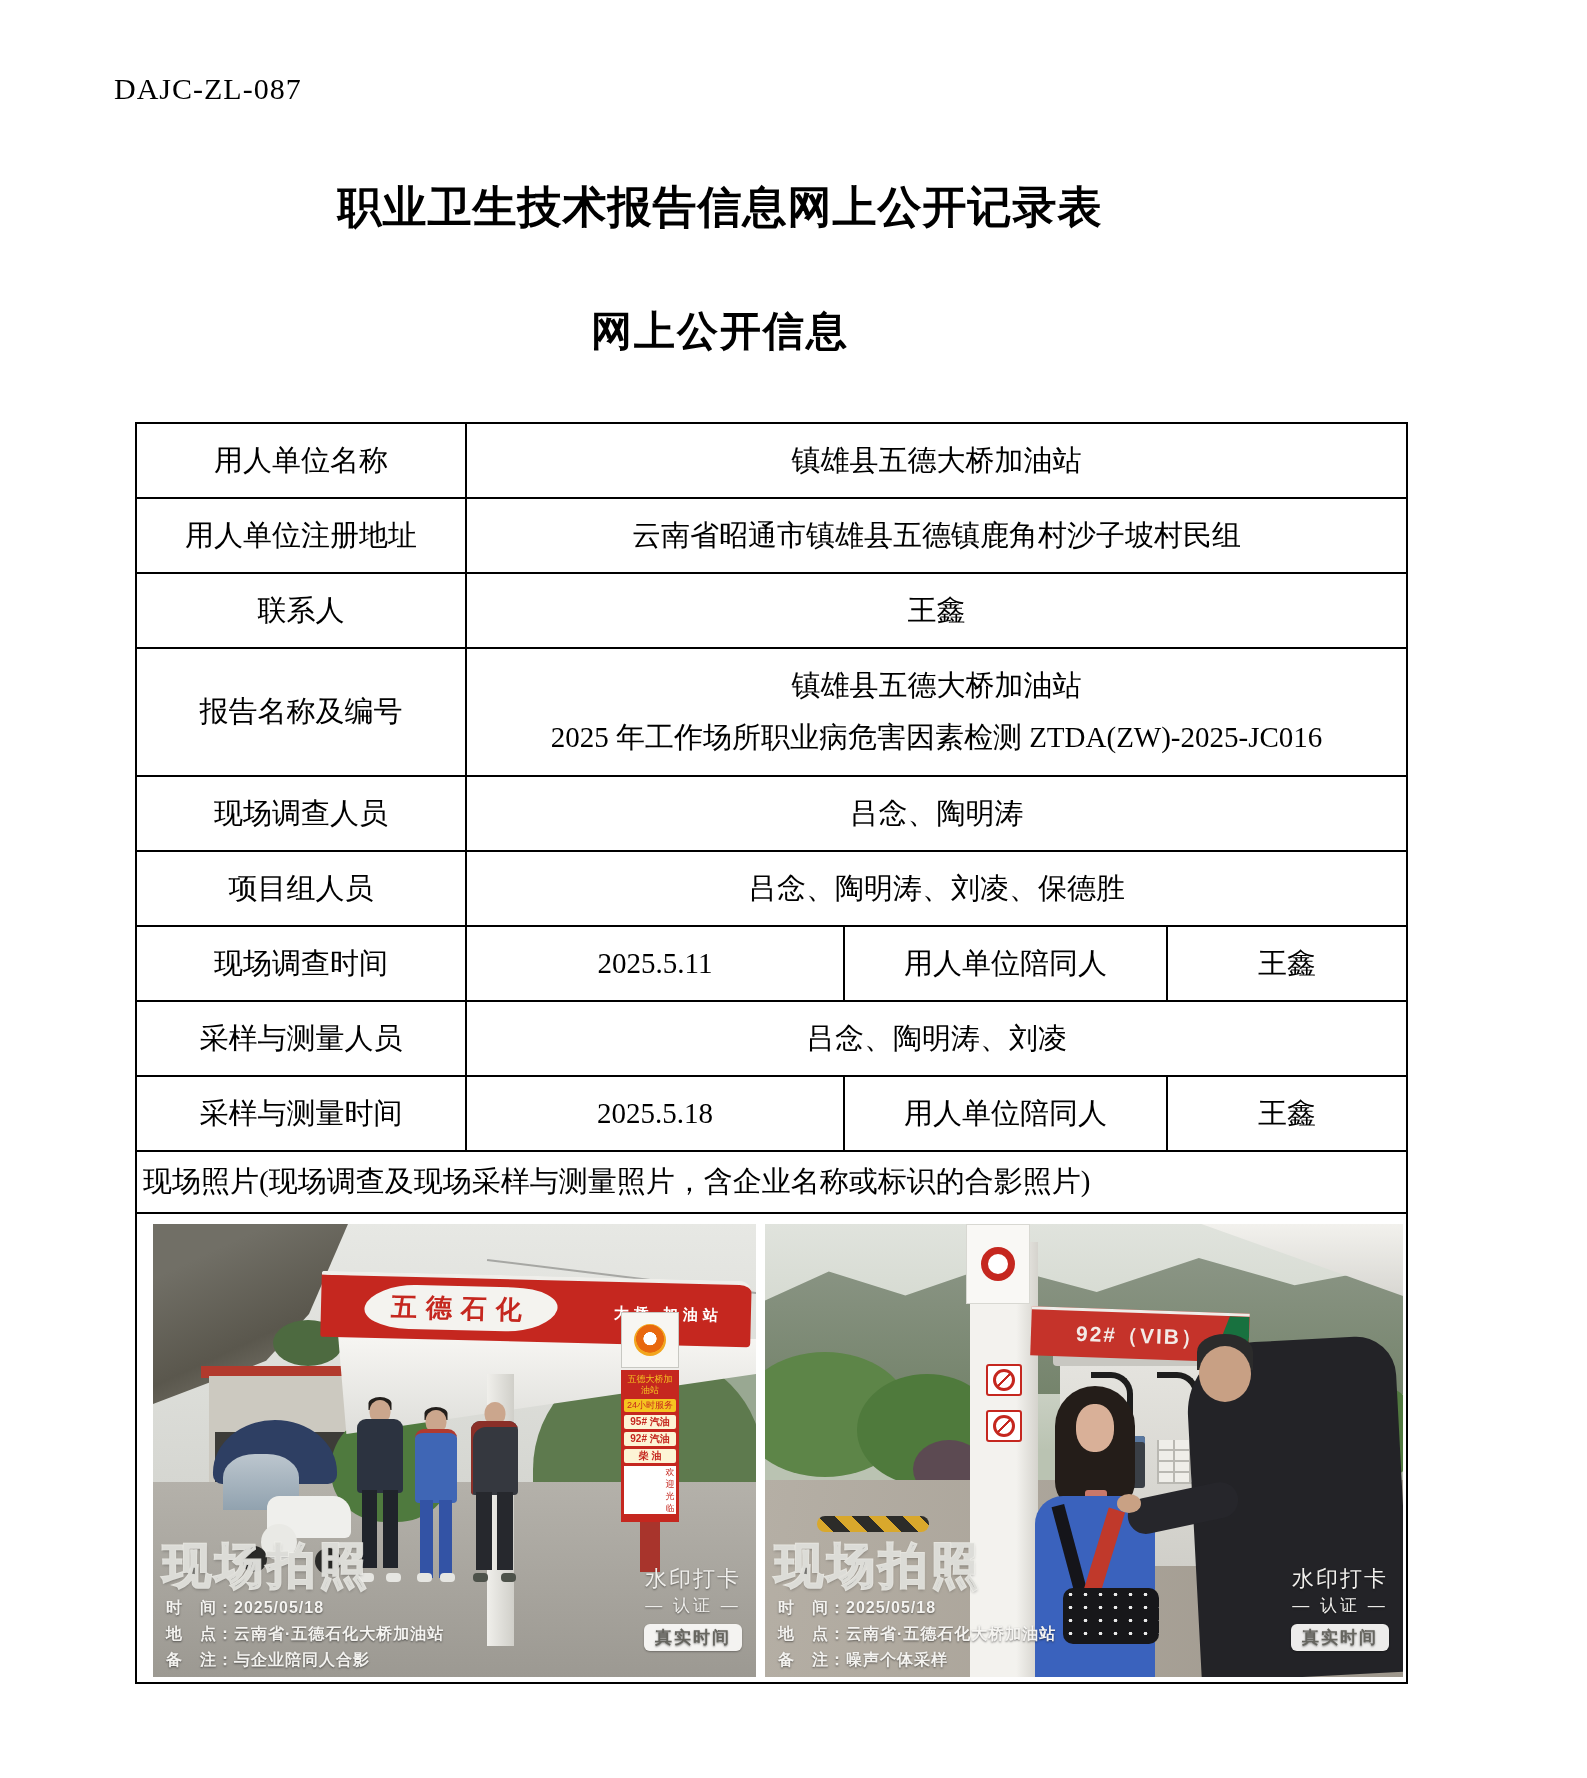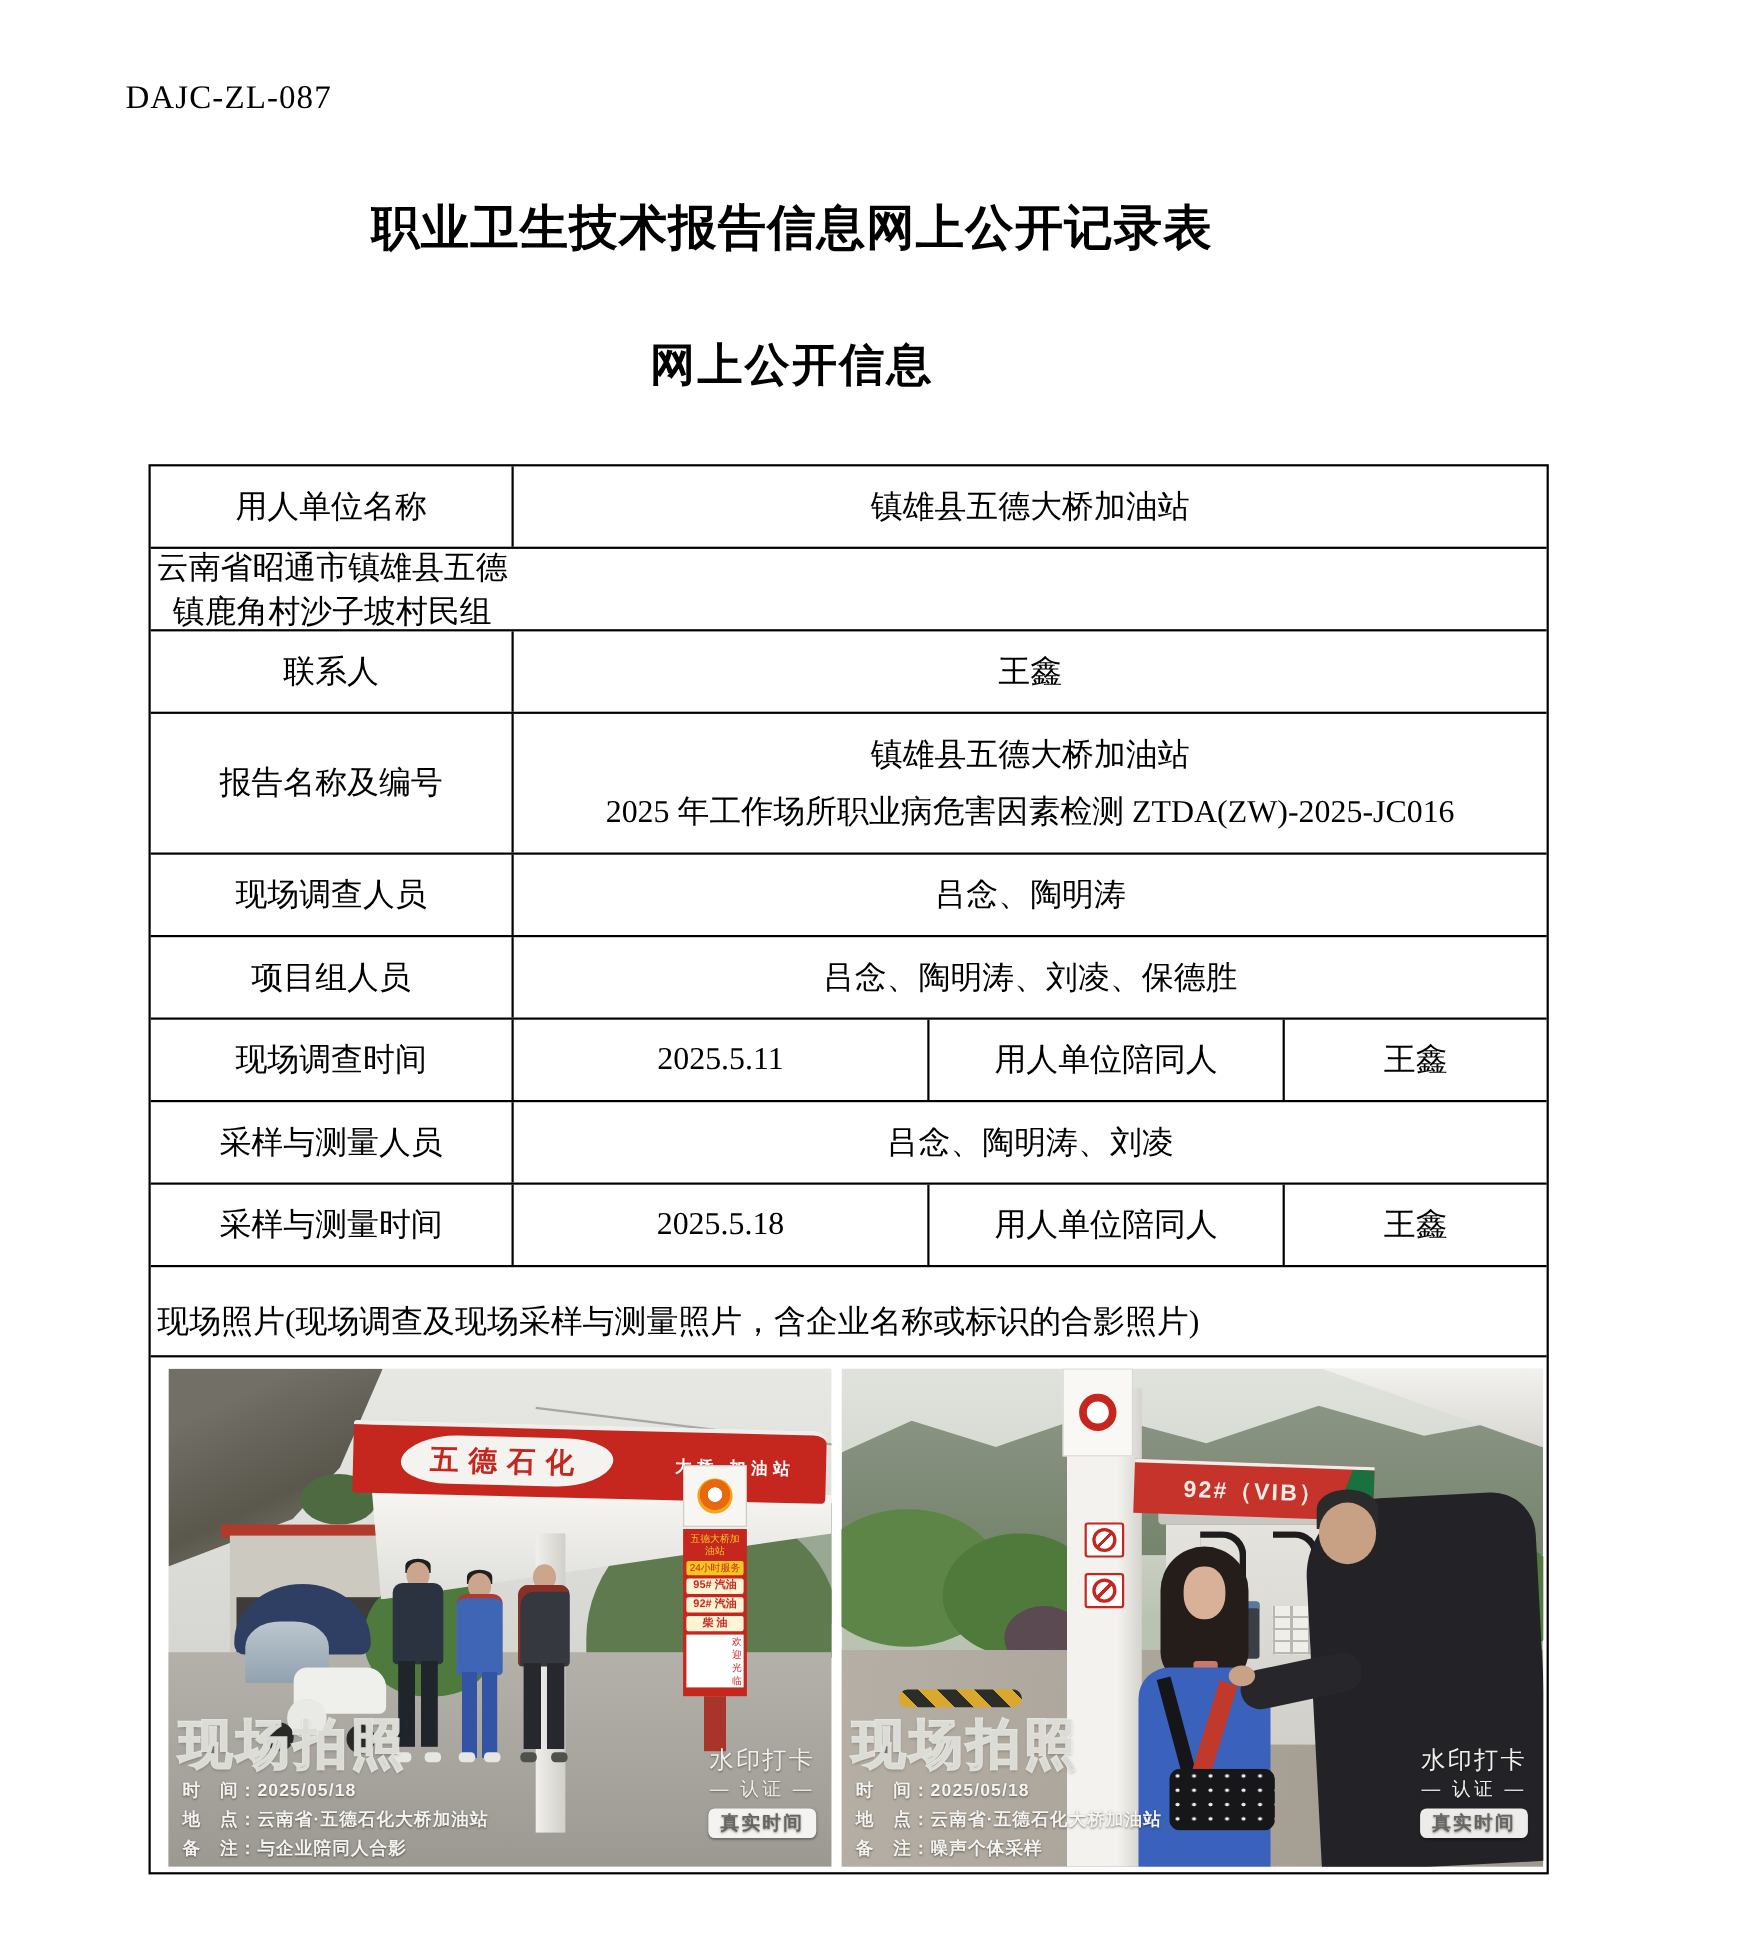--- a/index.html
+++ b/index.html
@@ -19,21 +19,21 @@
   .tr{display:grid;border-bottom:2px solid #000;box-sizing:border-box;}
   .tr:last-child{border-bottom:none;}
   .cols2{grid-template-columns:330px 1fr;}
   .cols4{grid-template-columns:330px 378px 323px 1fr;}
   .h75{height:75px;}
   .h128{height:128px;}
   .td{display:flex;align-items:center;justify-content:center;border-right:2px solid #000;
       box-sizing:border-box;text-align:center;overflow:hidden;}
   .td:last-child{border-right:none;}
   .two-line{flex-direction:column;justify-content:space-evenly;padding:6px 0;}
-  .caption-row{height:62px;grid-template-columns:1fr;margin-top:20px;}
+  .caption-row{height:62px;grid-template-columns:1fr;}
   .caption{justify-content:flex-start;padding-left:6px;}
   .photo-row{height:468px;grid-template-columns:1fr;}
   .photo-cell{display:flex;align-items:flex-start;padding:10px 0 0 13px;gap:9px;}
 
   
   .photo{position:relative;height:453px;overflow:hidden;flex:none;
          font-family:"Liberation Sans","DejaVu Sans",sans-serif;}
   .photo-left{width:603px;}
   .photo-right{width:638px;}
   .abs{position:absolute;}
@@ -173,20 +173,21 @@
   <div class="subtitle">网上公开信息</div>
 
   <div class="tbl">
 
     <div class="tr cols2 h75">
       <div class="td">用人单位名称</div>
       <div class="td">镇雄县五德大桥加油站</div>
     </div>
 
     <div class="tr cols2 h75">
+      <div class="td">用人单位注册地址</div>
       <div class="td">云南省昭通市镇雄县五德镇鹿角村沙子坡村民组</div>
     </div>
 
     <div class="tr cols2 h75">
       <div class="td">联系人</div>
       <div class="td">王鑫</div>
     </div>
 
     <div class="tr cols2 h128">
       <div class="td">报告名称及编号</div>

